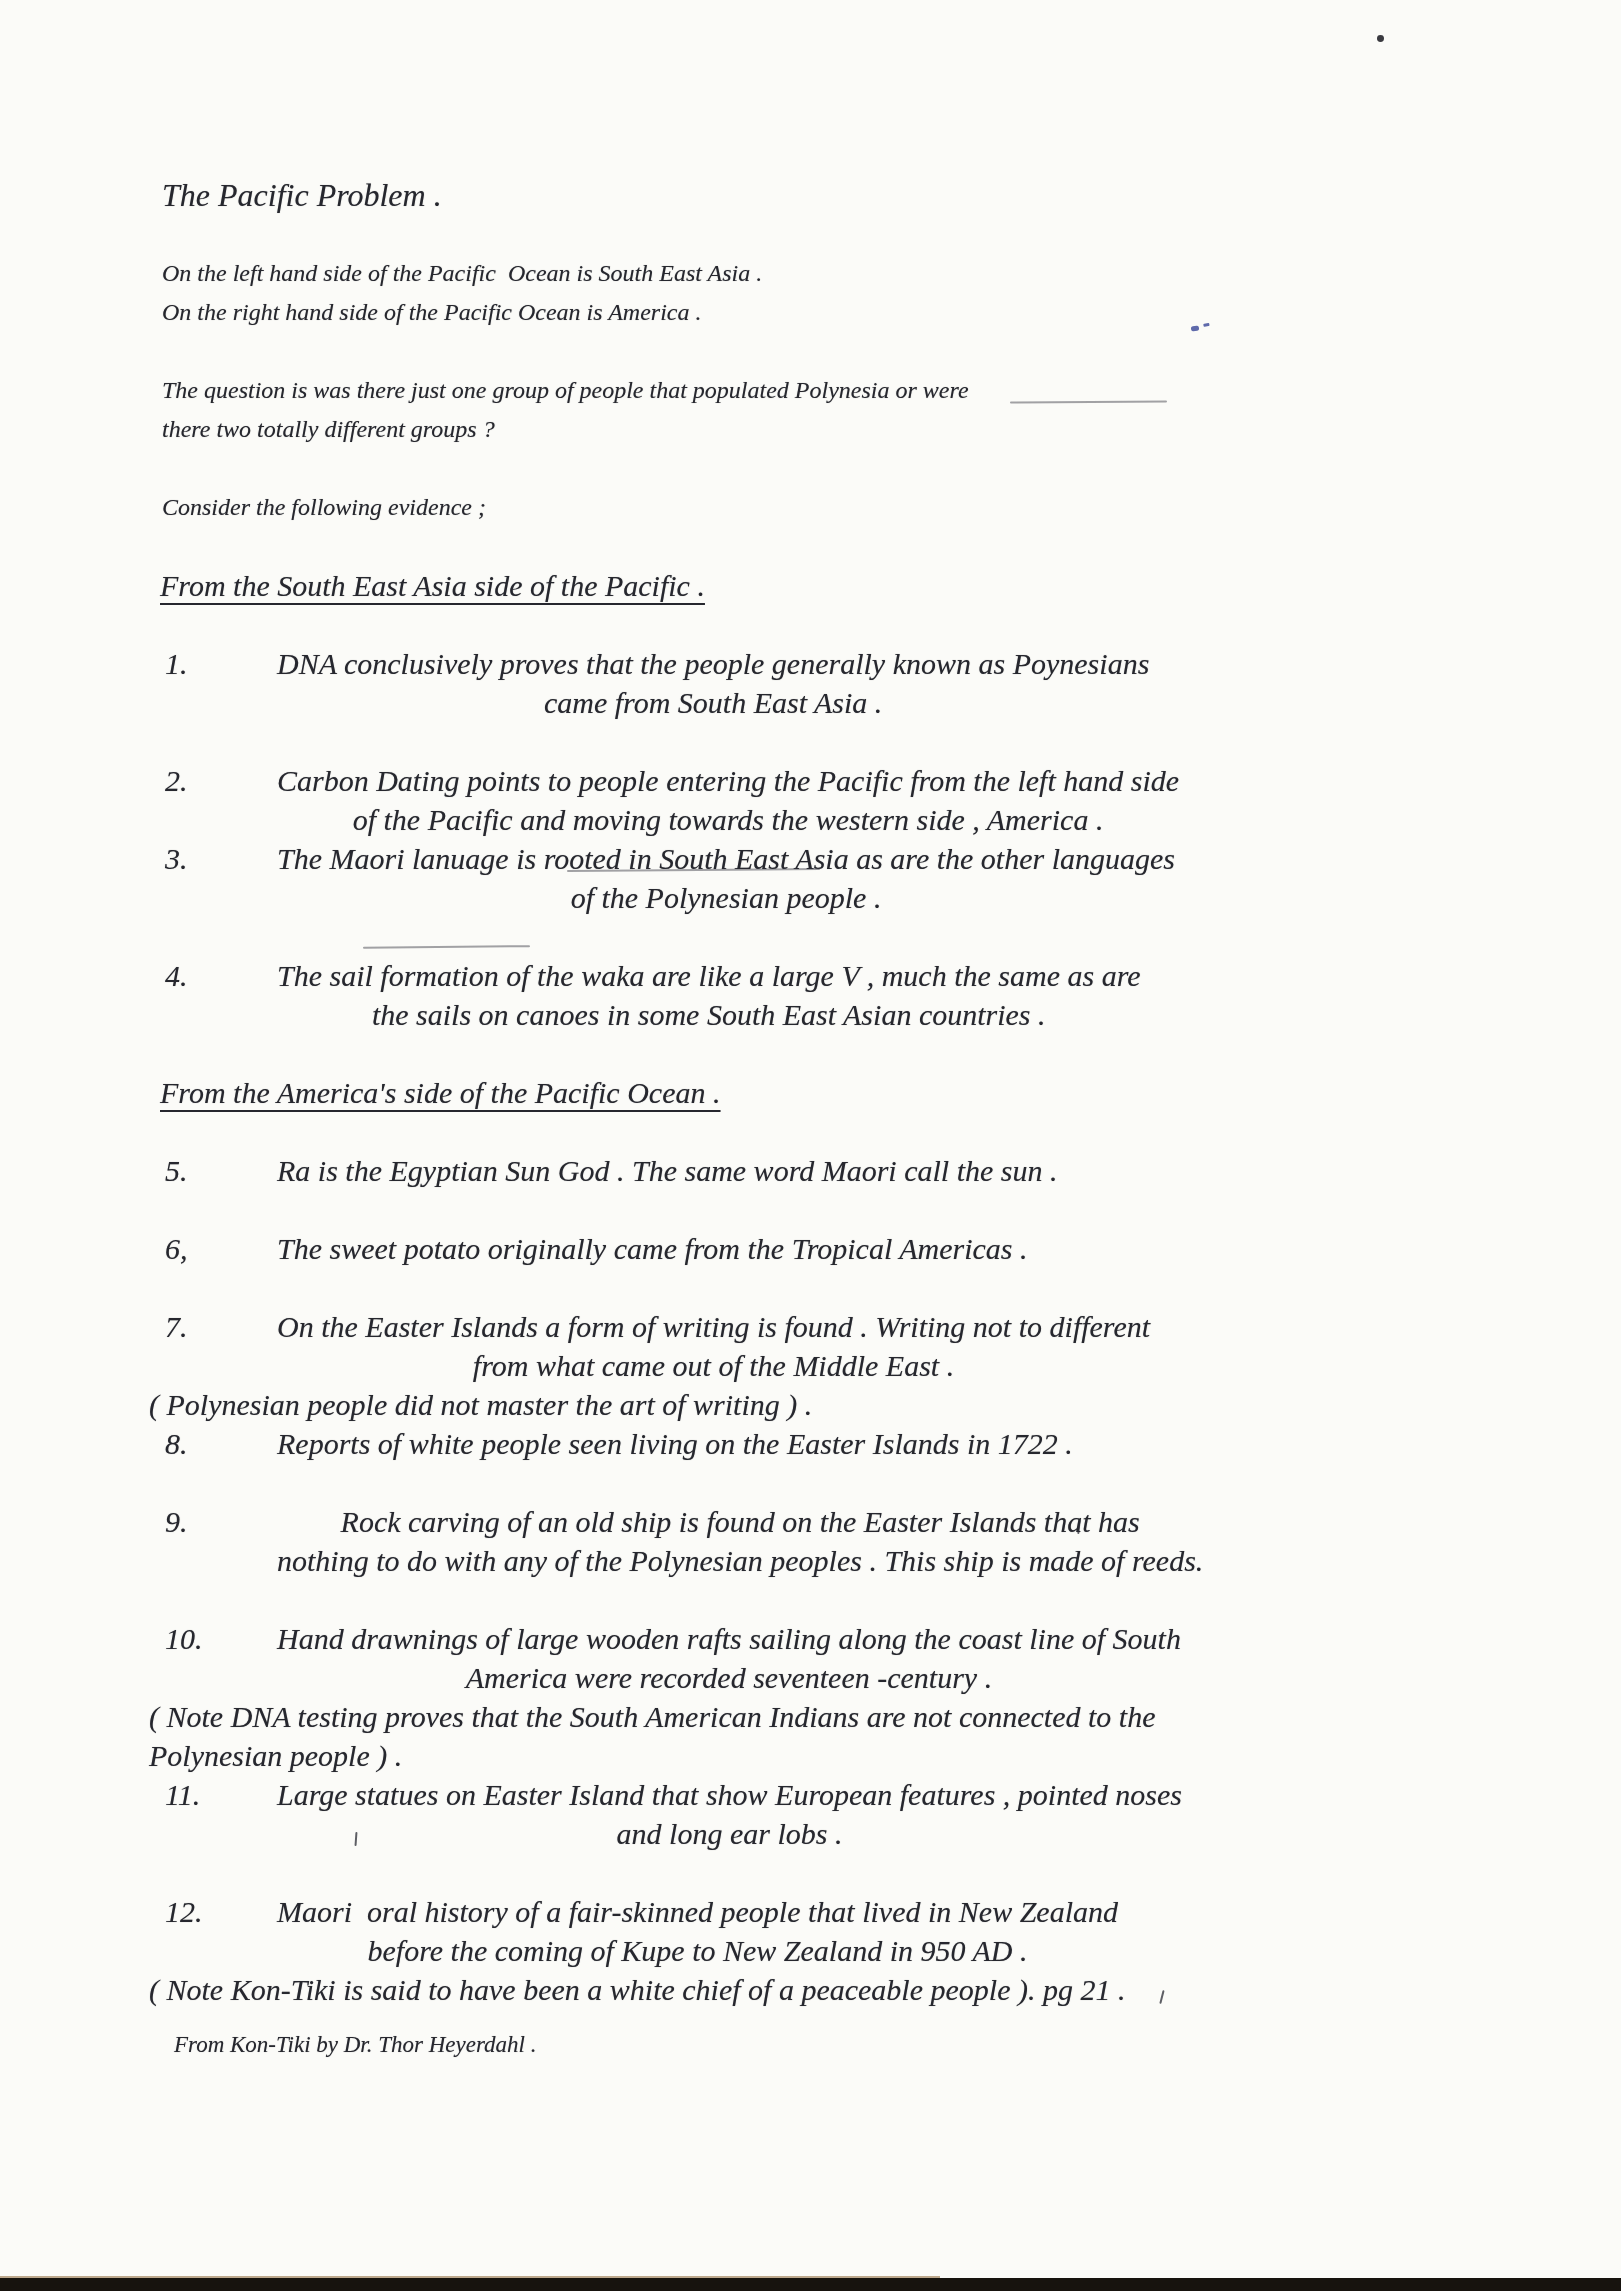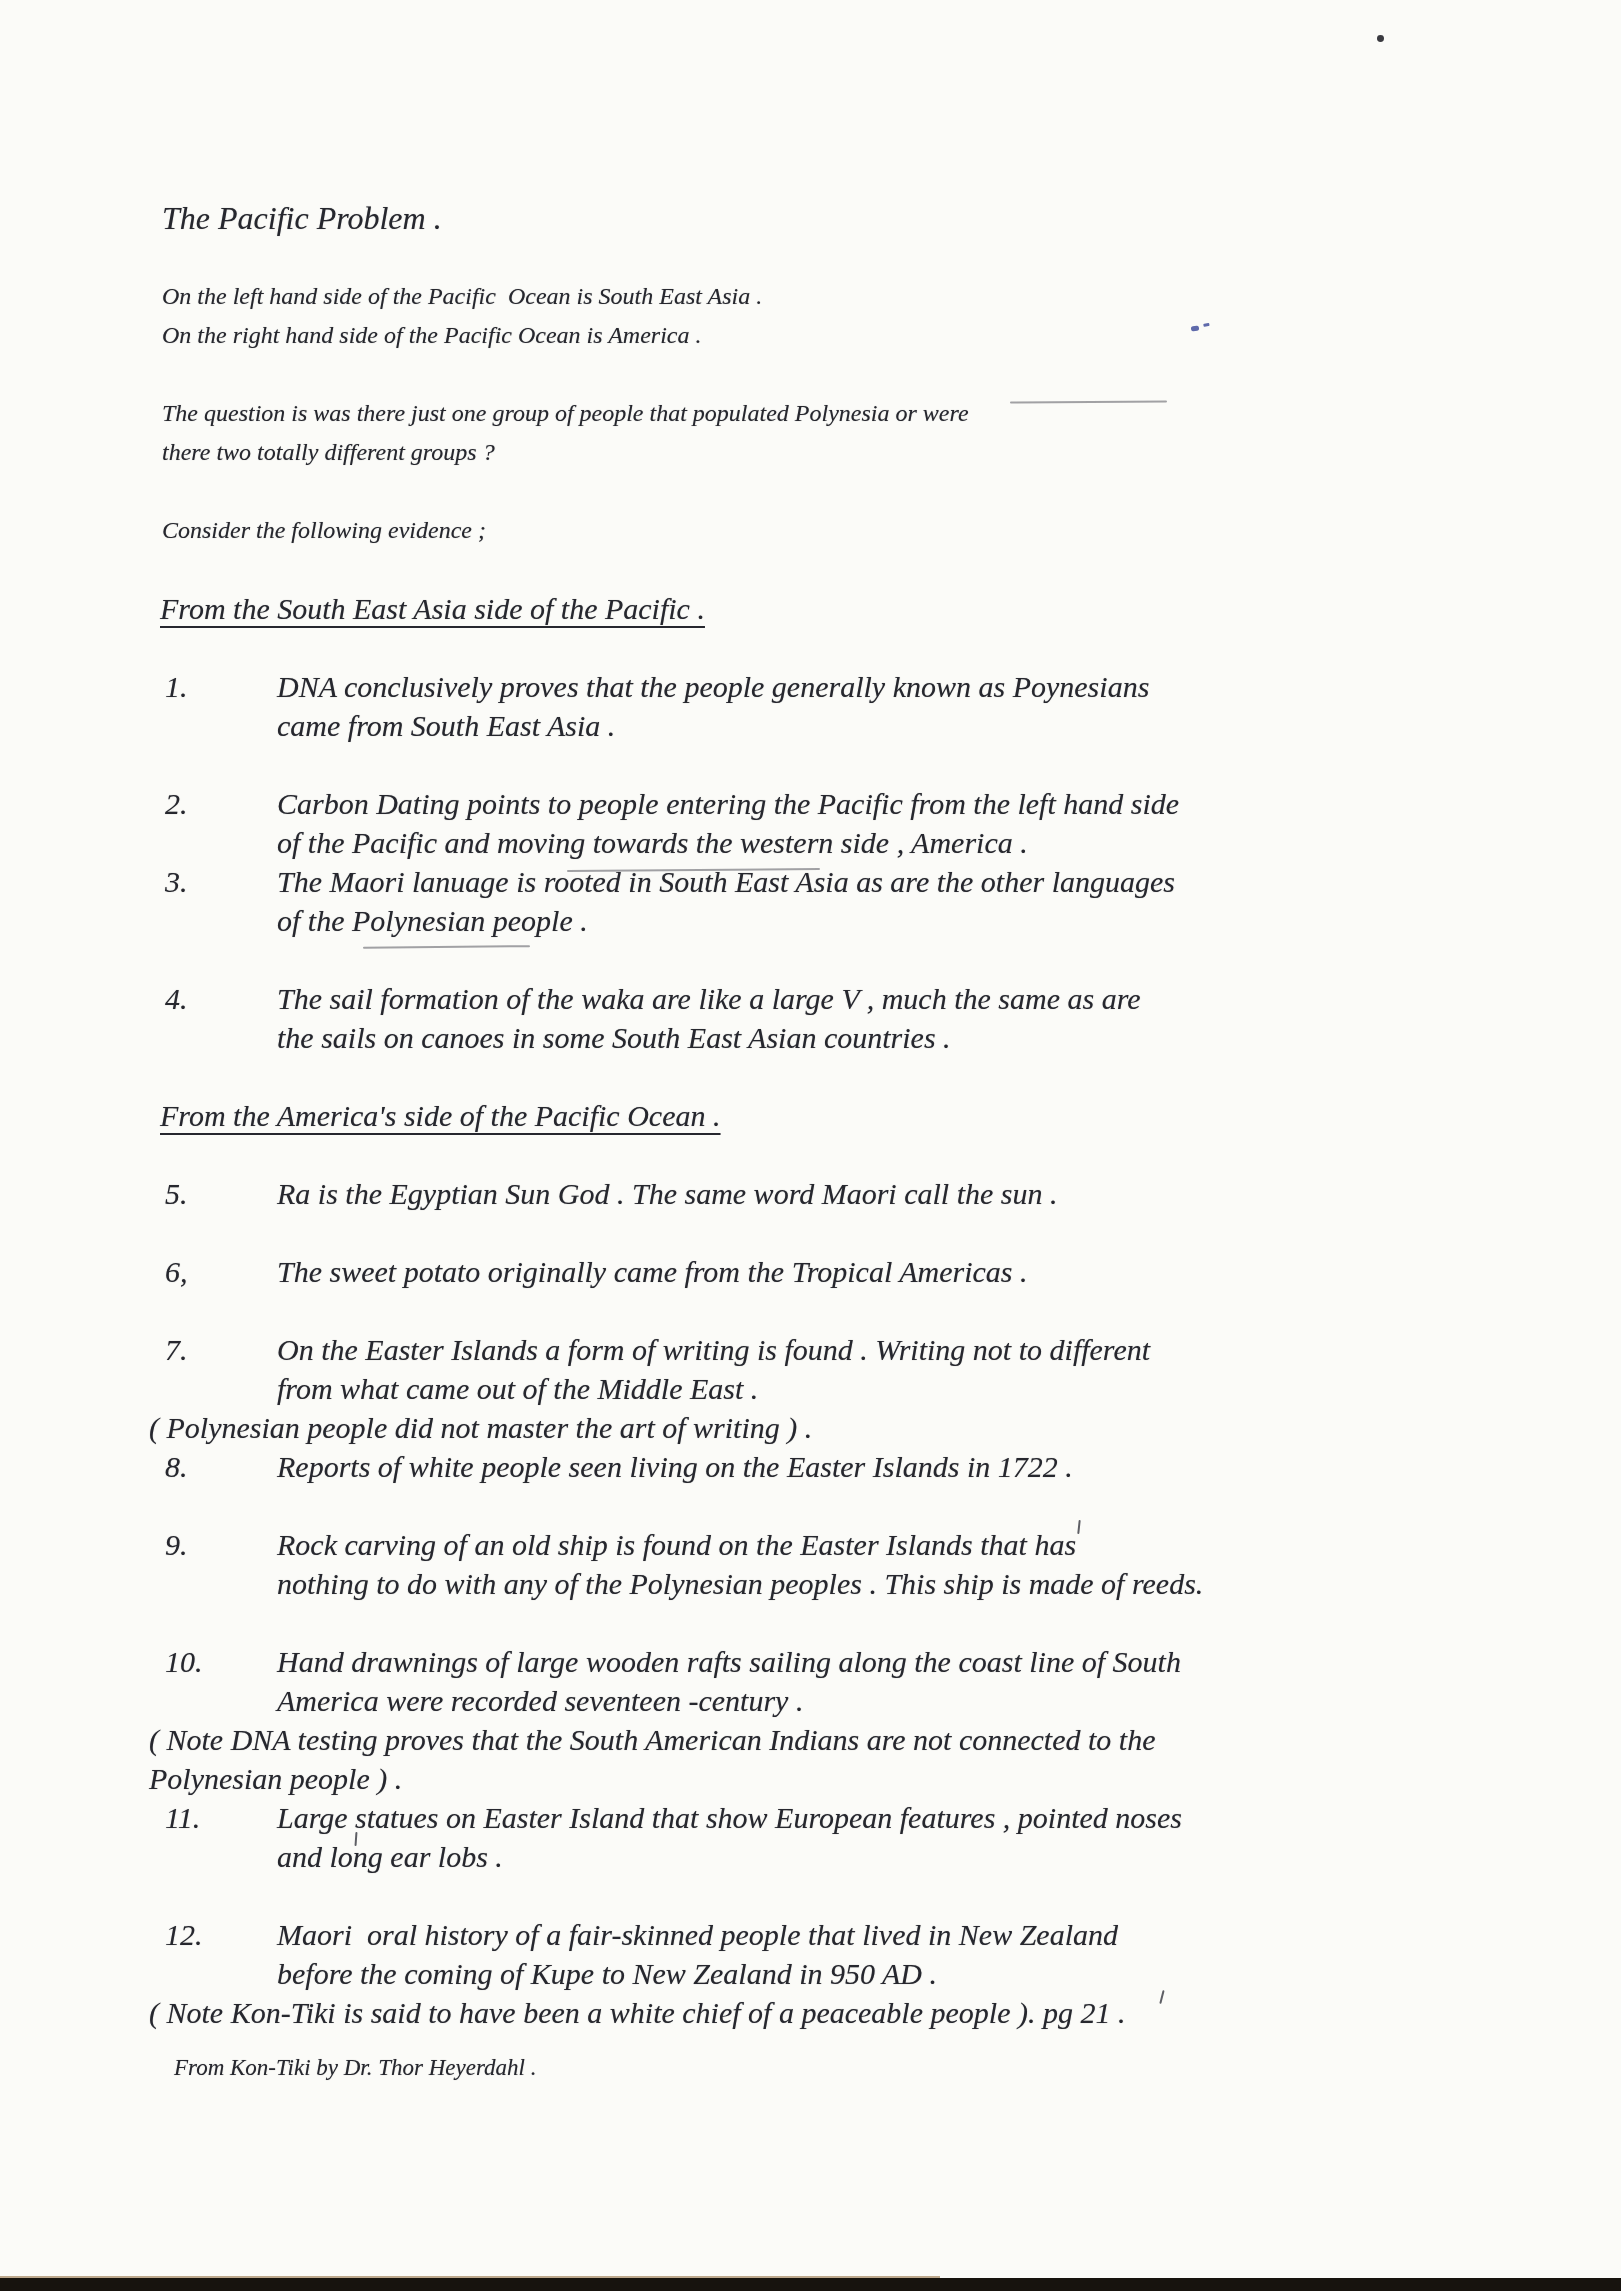--- a/index.html
+++ b/index.html
@@ -8,21 +8,21 @@
     width: 1621px;
     height: 2292px;
     margin: 0 auto;
     background: #fbfbf8;
     overflow: hidden;
     font-family: "Liberation Serif", "DejaVu Serif", serif;
     font-style: italic;
     color: #26272e;
     text-shadow: 0 0 1px rgba(38, 39, 46, 0.40);
   }
-  .content { position: absolute; top: 199px; left: 0; width: 1486px; }
+  .content { position: absolute; top: 176px; left: 0; width: 1486px; }
 
   .title {
     margin: 0 0 39px 162px;
     font-size: 32px;
     line-height: 39px;
     font-weight: normal;
   }
   .para {
     margin: 0 6px 39px 162px;
     font-size: 24px;
@@ -38,21 +38,21 @@
     text-decoration-thickness: 2px;
     text-underline-offset: 6.9px;
   }
   .item {
     display: flex;
     margin: 0 0 0 165px;
     font-size: 30px;
     line-height: 39px;
   }
   .item .num { flex: none; width: 112px; }
-  .item .itext { white-space: pre-wrap; }
+  .item .itext { white-space: pre-wrap; text-align: center; }
   .note {
     margin: 0 0 0 149px;
     font-size: 30px;
     line-height: 39px;
     white-space: pre-wrap;
   }
   .gap { margin-bottom: 39px; }
   .source {
     margin: 15.7px 0 0 174px;
     font-size: 23px;

